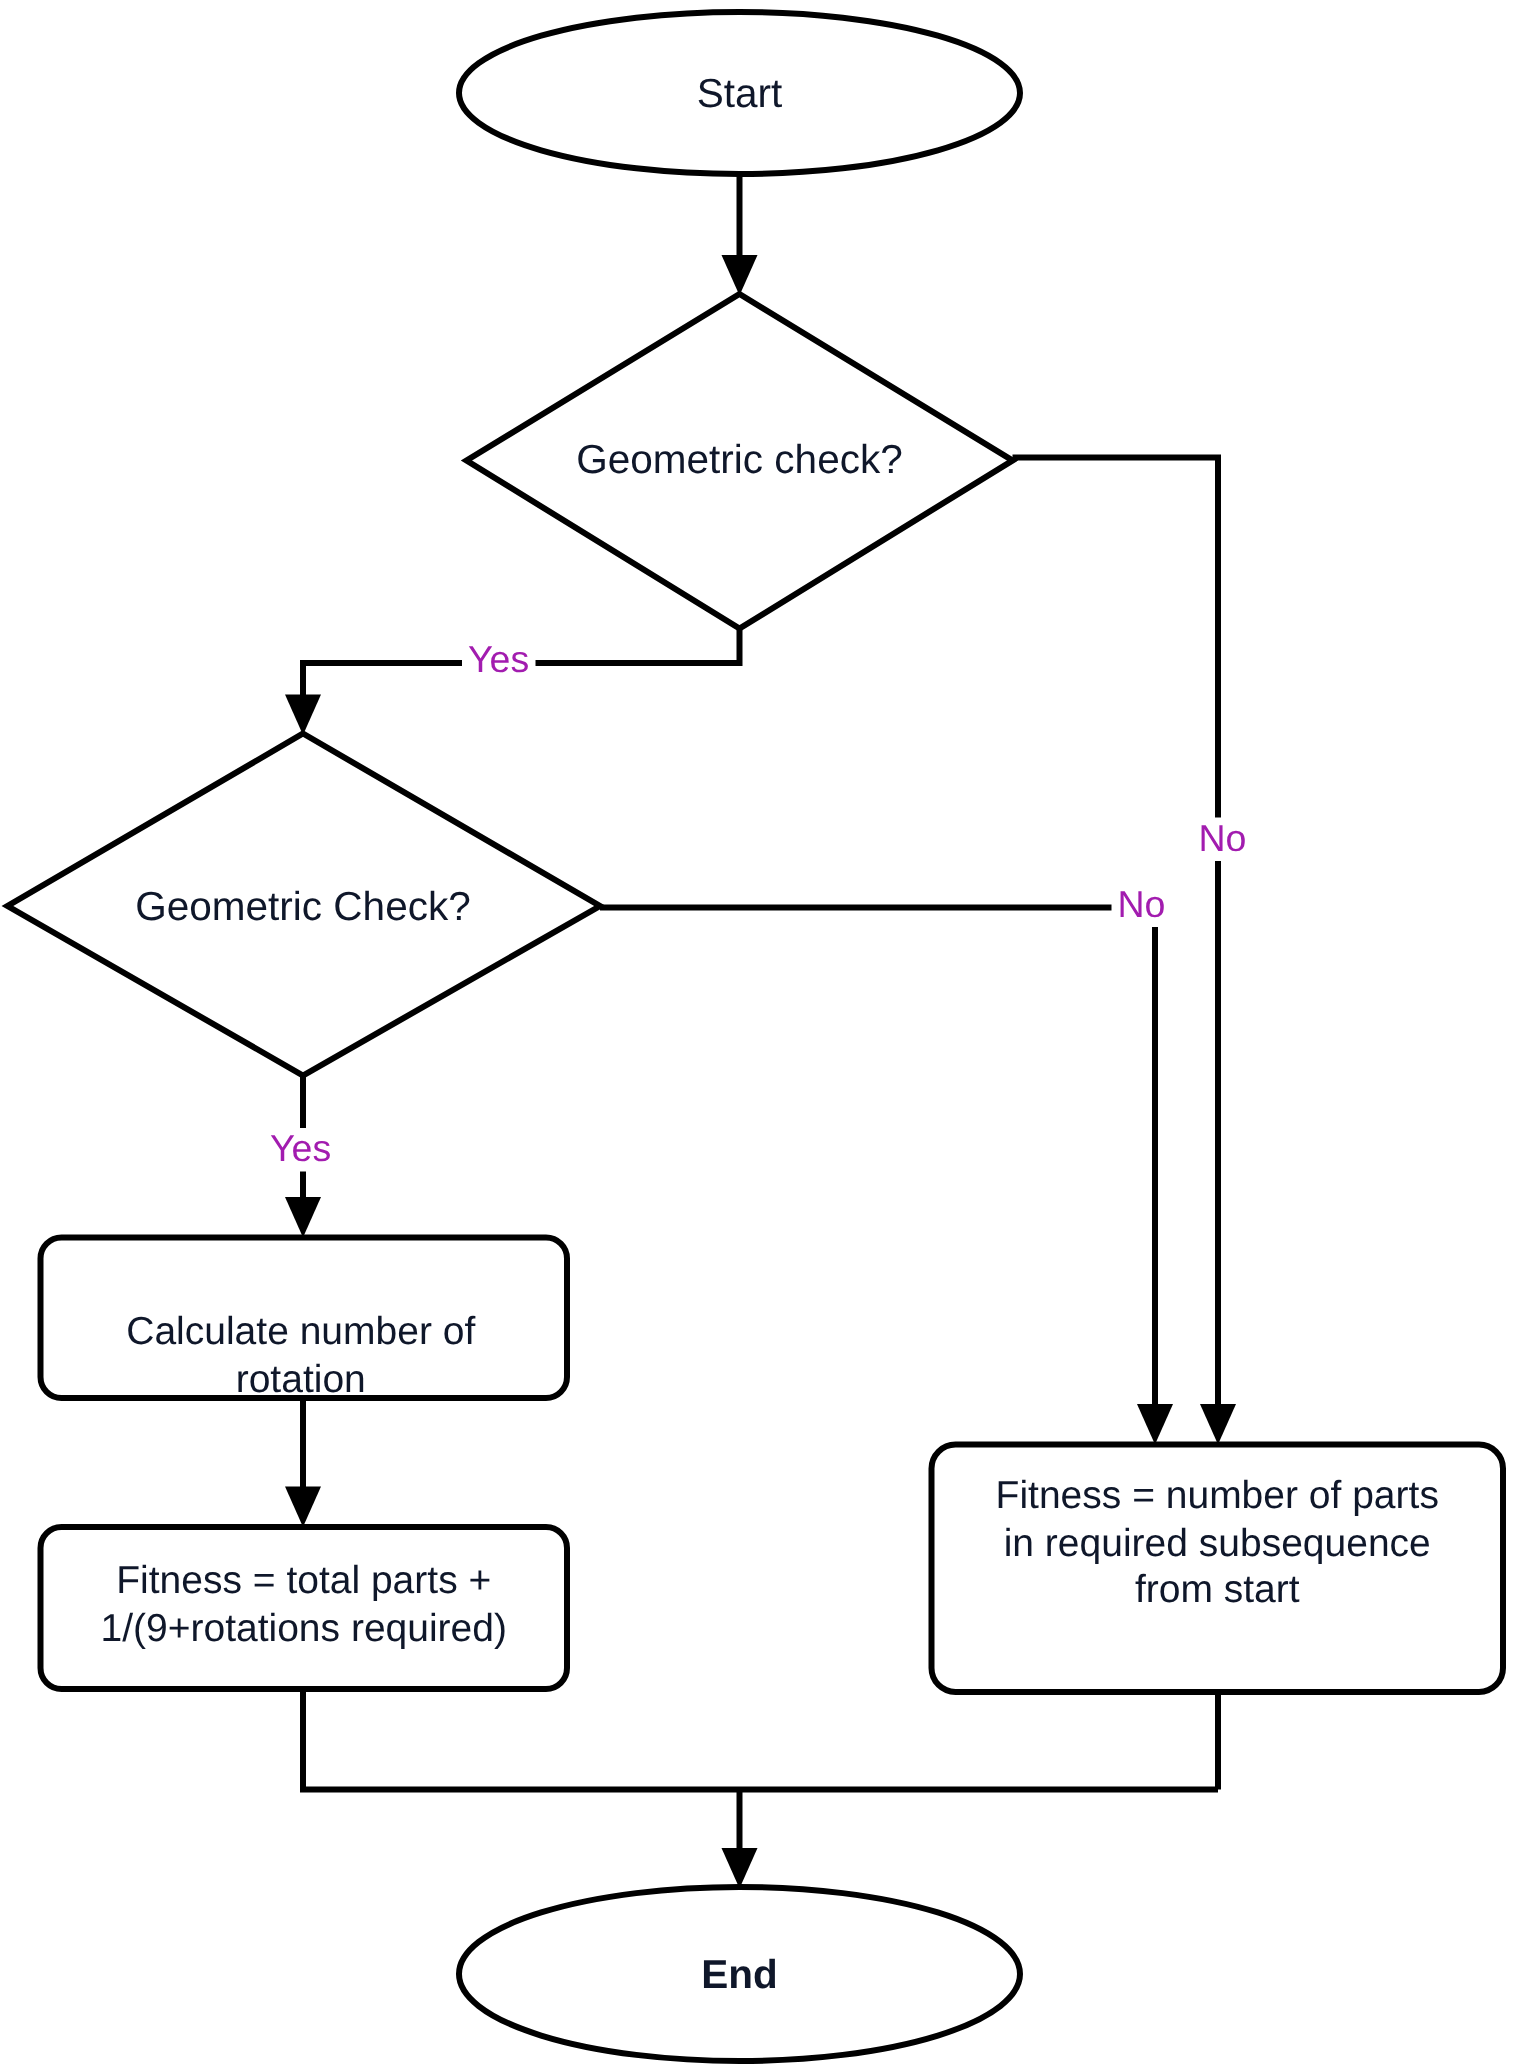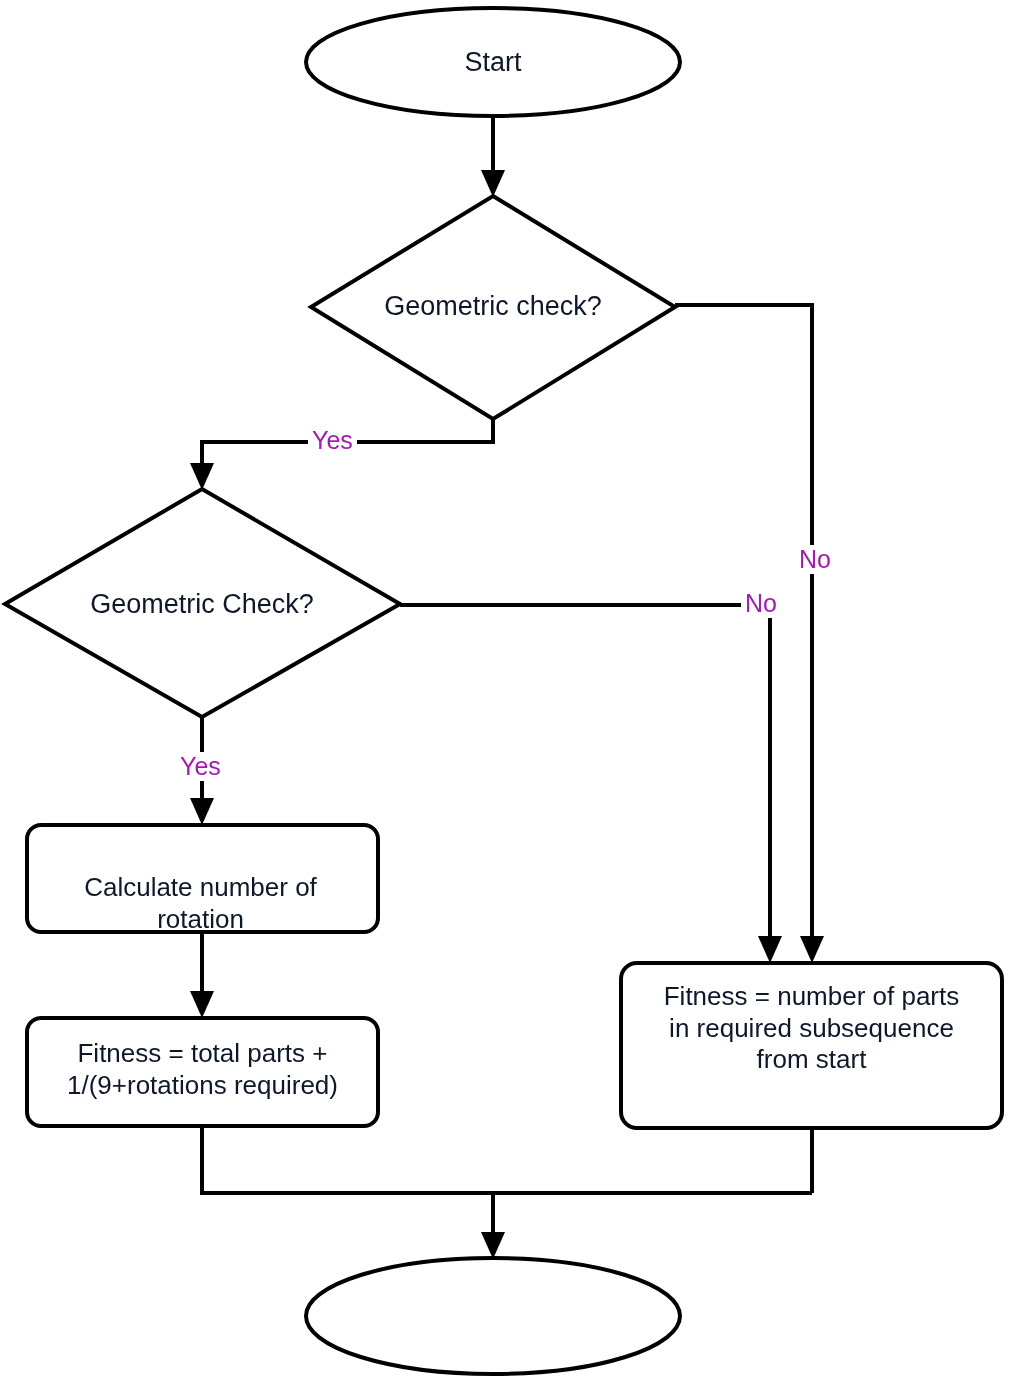--- a/index.html
+++ b/index.html
@@ -126,20 +126,21 @@
   <div class="node-label process-label" style="left:29px; top:845px; width:343px;margin-top:27px;">Calculate number of
 rotation</div>
 
   <div class="node-label process-label" style="left:31px; top:1038px; width:343px;">Fitness = total parts +
 1/(9+rotations required)</div>
 
   <div class="node-label process-label" style="left:625px; top:981px; width:373px;">Fitness = number of parts
 in required subsequence
 from start</div>
 
+  <div class="node-label terminal-label is-bold" style="left:306px; top:1300px; width:374px;">End</div>
 
   <div class="edge-label" style="left:308px; top:426px;">Yes</div>
 
   <div class="edge-label" style="left:795px; top:545px;">No</div>
 
   <div class="edge-label" style="left:176px; top:752px;">Yes</div>
 
   <div class="edge-label" style="left:741px; top:589px;">No</div>
 
 </div>

